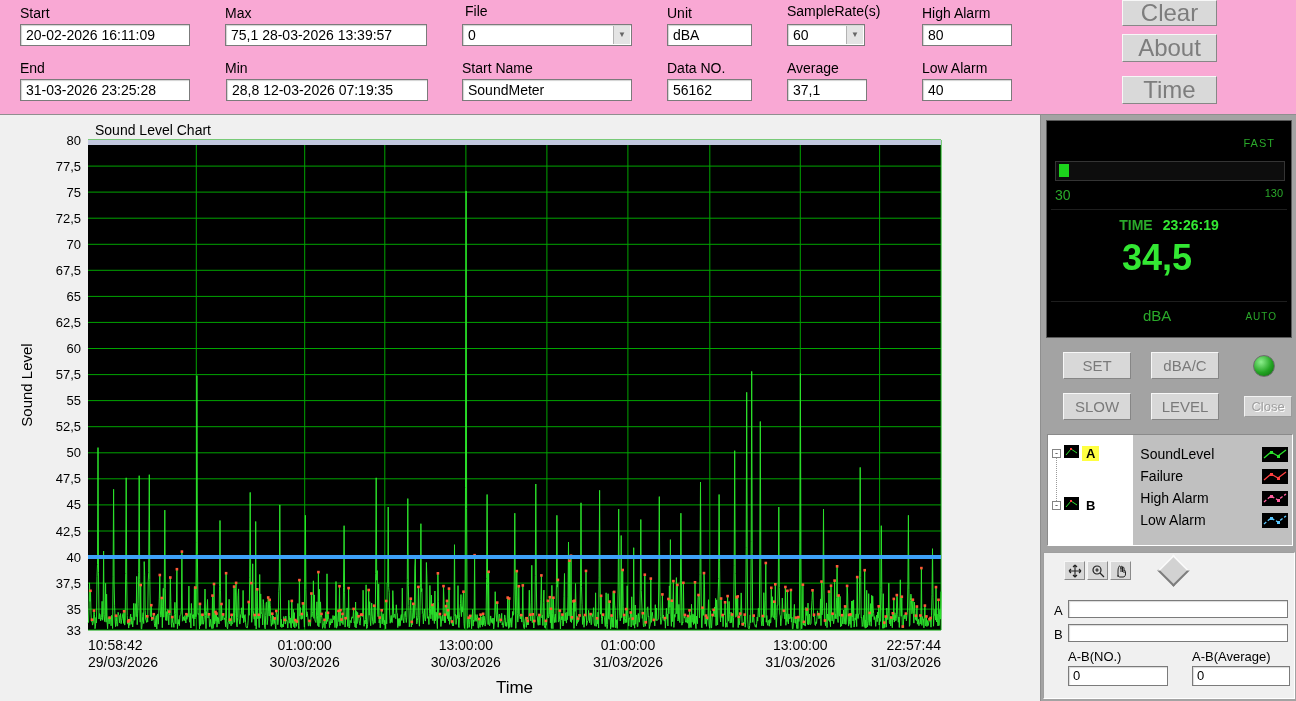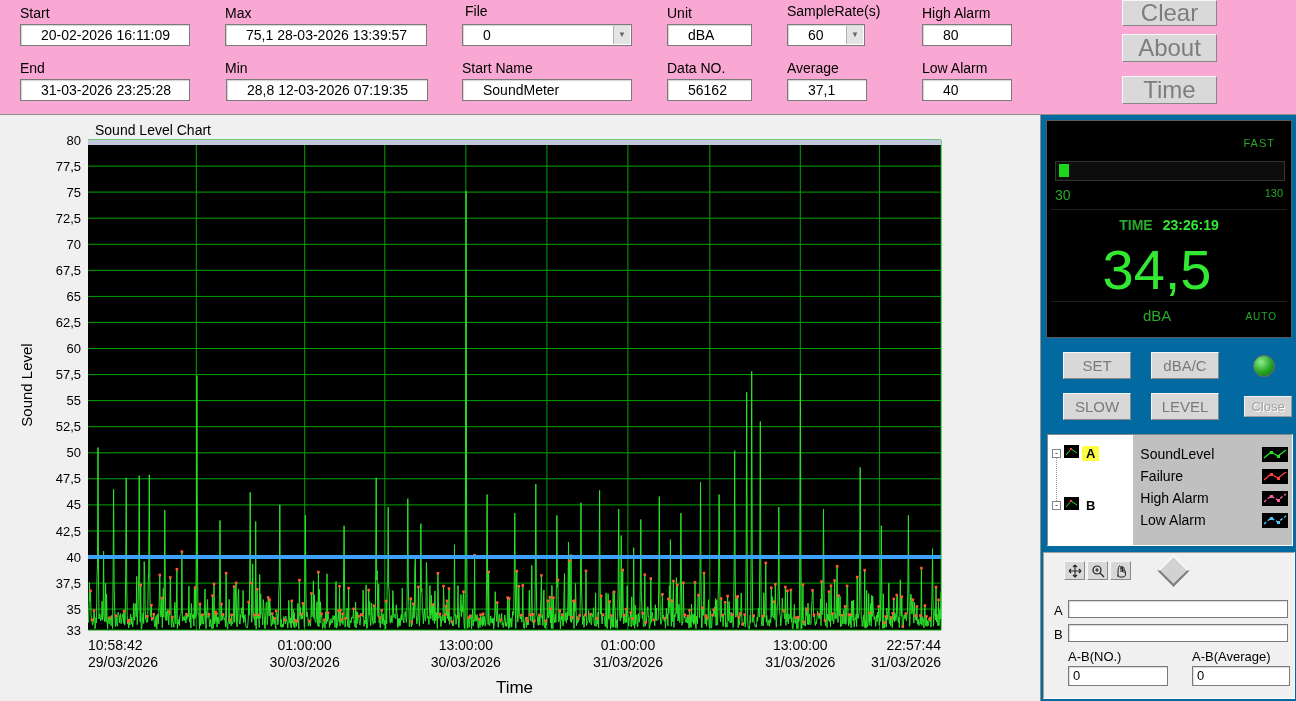--- a/index.html
+++ b/index.html
@@ -2,42 +2,42 @@
 <html><head>
 <meta charset="utf-8">
 <style>
   *{box-sizing:border-box;margin:0;padding:0}
   body{font-family:"Liberation Sans",sans-serif;background:#ffffff}
   .app{position:relative;width:1296px;height:701px;background:#f0f0f0;overflow:hidden;color:#000;font-size:14px}
 
   
   .header{position:absolute;left:0;top:0;width:1296px;height:115px;background:#f9a8d4;border-bottom:1px solid #8f8f8f;box-shadow:0 1px 0 #ffffff}
   .lbl{position:absolute;font-size:14px;color:#000;white-space:nowrap}
-  .box{position:absolute;height:22px;background:#fff;border:1px solid #7b7b7b;box-shadow:inset 1px 1px 1px rgba(0,0,0,.18);font-size:14px;padding:2px 20px;line-height:16px;white-space:nowrap;overflow:hidden}
+  .box{position:absolute;height:22px;background:#fff;border:1px solid #7b7b7b;box-shadow:inset 1px 1px 1px rgba(0,0,0,.18);font-size:14px;padding:2px 5px;line-height:16px;white-space:nowrap;overflow:hidden}
   .combo{padding-right:20px}
   .arrowbtn{position:absolute;right:1px;top:1px;bottom:1px;width:17px;background:#e4e4e4;border-left:1px solid #b3b3b3;color:#666;font-size:8px;display:flex;align-items:center;justify-content:center}
   .bigbtn{position:absolute;width:95px;background:#d9d9d9;border:1px solid;border-color:#f7f7f7 #878787 #878787 #f7f7f7;color:#7d7d7d;font-size:24px;display:flex;align-items:center;justify-content:center;cursor:default}
 
   
   .chart-panel{position:absolute;left:0;top:115px;width:1040px;height:586px;background:#f0f0f0}
   .chart-title{position:absolute;left:95px;top:7px;font-size:14px;color:#000}
   #chart-svg{position:absolute;left:0;top:0}
 
   
-  .right-panel{position:absolute;left:1040px;top:115px;width:256px;height:586px;background:#0369a1;border-left:1px solid #8f8f8f}
+  .right-panel{position:absolute;left:1040px;top:115px;width:256px;height:586px;background:#a3a3a3;border-left:1px solid #8f8f8f}
   .meter{position:absolute;left:5px;top:5px;width:246px;height:218px;background:#000;border:1px solid #5a5a5a}
   .meter .fast{position:absolute;right:16px;top:16px;font-size:11px;letter-spacing:1px;color:#2aa82a}
   .gauge{position:absolute;left:8px;top:40px;width:230px;height:20px;background:#0d0d0d;border:1px solid #343434}
   .gauge-fill{position:absolute;left:3px;top:2px;height:13px;background:#1cd41c}
   .scale-min{position:absolute;left:8px;top:66px;font-size:14px;color:#2aa82a}
   .scale-max{position:absolute;right:8px;top:66px;font-size:11px;color:#2aa82a}
   .time-row{position:absolute;left:0;right:0;top:96px;text-align:center;font-size:14px;font-weight:bold}
   .time-row .tl{color:#2aa82a;margin-right:10px}
   .time-row .tv{color:#33e833}
-  .meter-value{position:absolute;left:0;right:24px;top:116px;text-align:center;font-size:56px;font-weight:normal;color:#33e833}
+  .meter-value{position:absolute;left:0;right:24px;top:116px;text-align:center;font-size:36px;font-weight:bold;color:#33e833}
   .meter-unit{position:absolute;left:96px;top:186px;font-size:15px;color:#2aa82a}
   .meter-auto{position:absolute;right:14px;top:190px;font-size:10px;letter-spacing:1px;color:#2aa82a}
   .m-sep{position:absolute;left:4px;right:4px;height:1px;background:#1e1e1e}
 
   .ctl-btn{position:absolute;width:68px;height:27px;background:#d8d8d8;border:1px solid;border-color:#f7f7f7 #868686 #868686 #f7f7f7;color:#7a7a7a;font-size:15px;display:flex;align-items:center;justify-content:center;cursor:default}
   .close-btn{position:absolute;left:203px;top:281px;width:48px;height:21px;background:#d4d4d4;border:1px solid;border-color:#f2f2f2 #9b9b9b #9b9b9b #f2f2f2;color:#a0a0a0;text-shadow:1px 1px 0 #fff;font-size:13px;display:flex;align-items:center;justify-content:center}
   .led{position:absolute;left:212px;top:240px;width:22px;height:22px;border-radius:50%;border:1px solid #6d6d6d;background:radial-gradient(circle at 35% 30%,#8dee8d,#23a523 55%,#0b650b)}
 
   
   .legend{position:absolute;left:6px;top:319px;width:246px;height:112px;border:1px solid;border-color:#8a8a8a #ffffff #ffffff #8a8a8a;background:#fff;display:flex}

